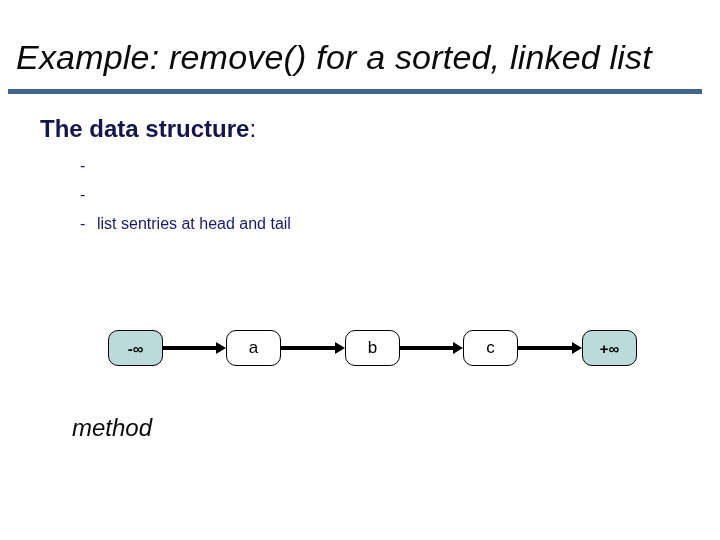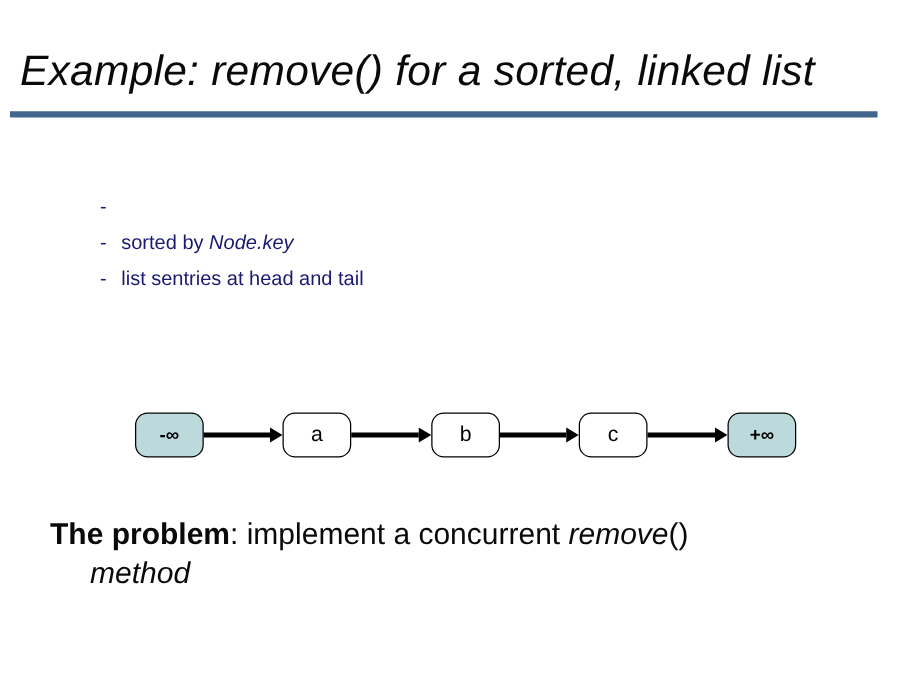--- a/index.html
+++ b/index.html
@@ -70,28 +70,28 @@
 </style>
 </head>
 <body>
 
 <div id="slide">
 
   <div class="title">Example: remove() for a sorted, linked list</div>
 
   <div class="rule"></div>
 
+  <div class="heading1"><span>The data structure</span><span class="colon">:</span></div>
 
   <div class="bullets">
     <div class="bullet-row">
       <span class="bullet-marker">-</span>
     </div>
     <div class="bullet-row">
       <span class="bullet-marker">-</span>
-      <span class="bullet-text"><span>sorted by </span><span class="em">Node.key</span><span></span></span>
     </div>
     <div class="bullet-row">
       <span class="bullet-marker">-</span>
       <span class="bullet-text"><span>list sentries at head and tail</span><span class="em"></span><span></span></span>
     </div>
   </div>
 
   <div>
     <div class="node sentinel" style="left:108px;">-∞</div>
     <div class="arrow" style="left:163px;width:63px;">
@@ -110,19 +110,18 @@
       </div>
     <div class="node" style="left:463px;">c</div>
     <div class="arrow" style="left:518px;width:64px;">
         <div class="shaft"></div>
         <div class="head"></div>
       </div>
     <div class="node sentinel" style="left:582px;">+∞</div>
   </div>
 
   <div class="problem">
-    <div><span class="lead">The problem</span><span>: </span><span>implement a concurrent </span><span class="em">remove</span><span>()</span></div>
     <div class="problem-line2">method</div>
   </div>
 
   <div class="page-number">21</div>
 
 </div>
 
 </body></html>

